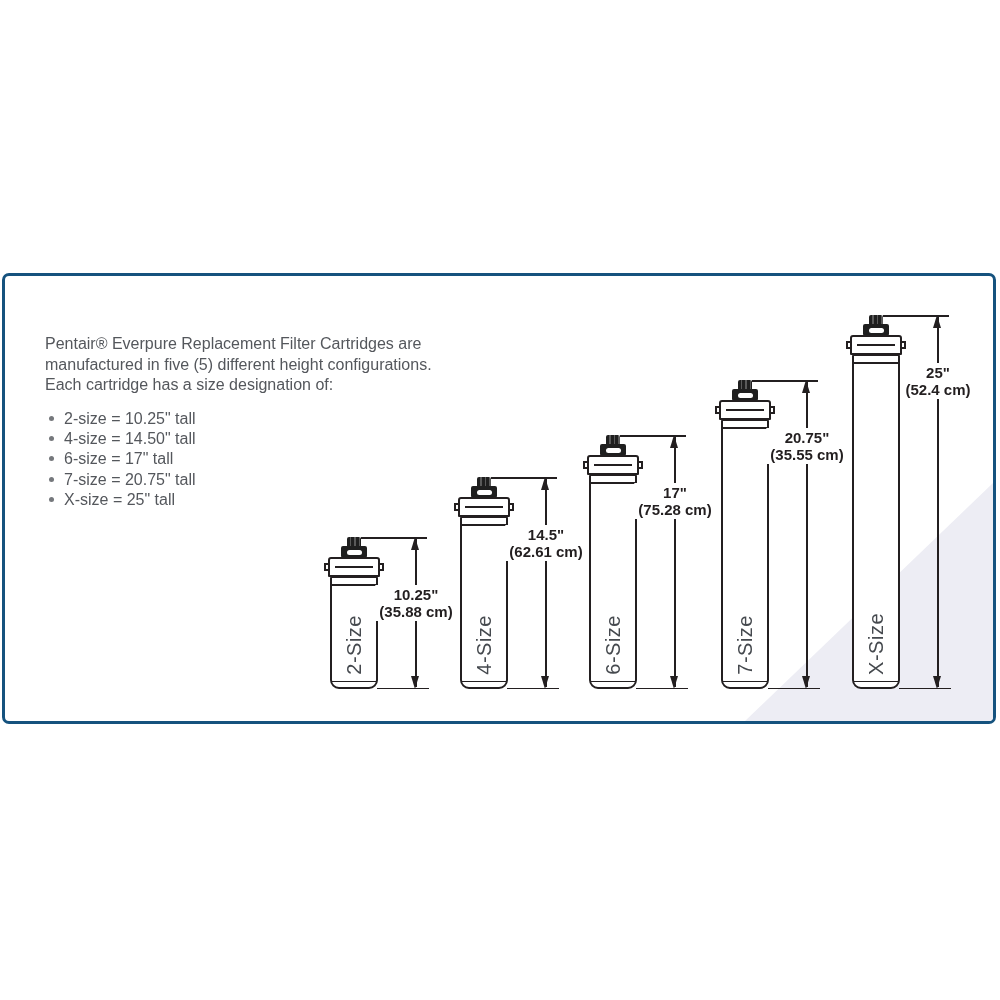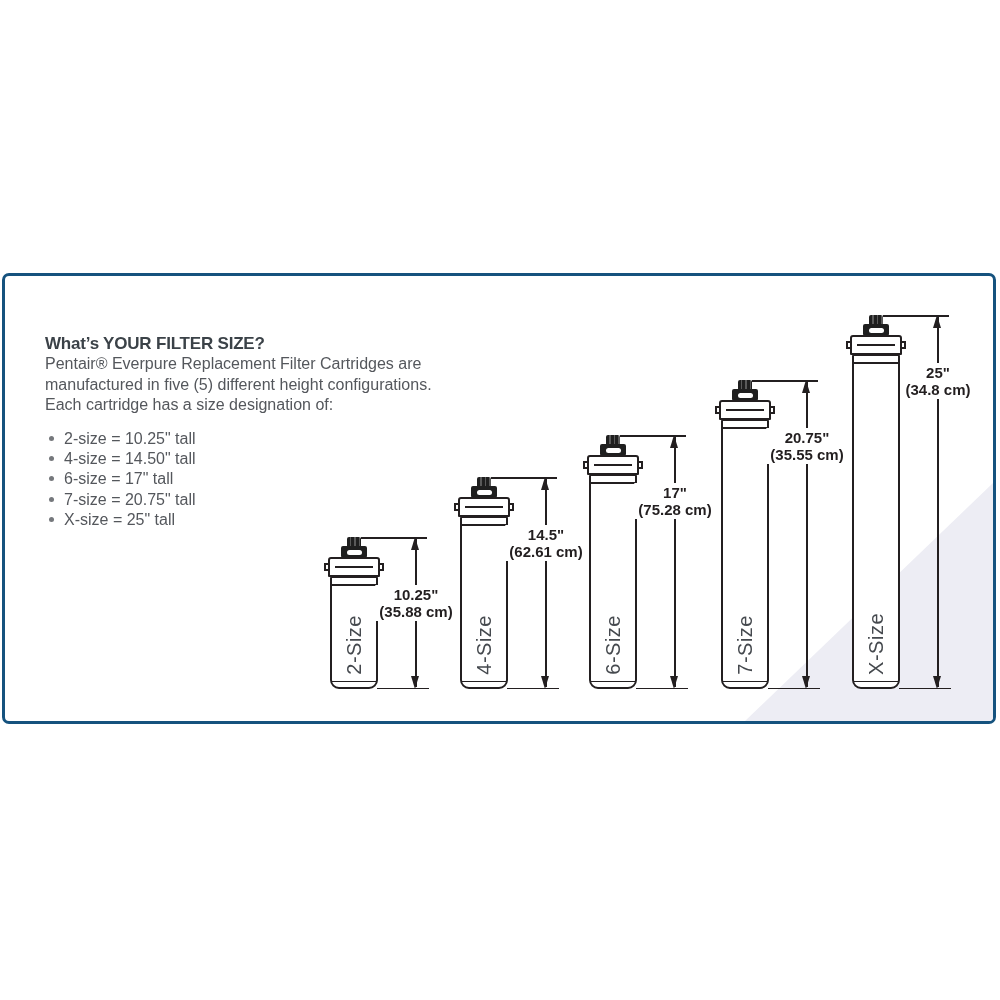--- a/index.html
+++ b/index.html
@@ -58,21 +58,20 @@
                font-size:15px; font-weight:bold; line-height:17px; color:#231F20; white-space:nowrap; }
 </style>
 </head>
 <body>
 
 <div class="stage">
   <div class="frame">
     <div class="watermark"></div>
 
     <div class="intro">
-      <div class="title">What’s YOUR FILTER SIZE?</div>
       <div class="para">Pentair® Everpure Replacement Filter Cartridges are
 manufactured in five (5) different height configurations.
 Each cartridge has a size designation of:</div>
       <ul class="blist">
   <li>
     <span class="dot"></span>
     <span class="btext">2-size = 10.25" tall</span>
   </li>
 
   <li>
@@ -211,21 +210,21 @@
   </div>
 
   <div class="filter" style="left: 845px; top: 39px; height: 374px;">
     <div class="ext-t"></div>
     <div class="ext-b"></div>
     <div class="vline"></div>
     <div class="arr up"></div>
     <div class="arr dn"></div>
     <div class="dim-label">
       <div class="dim-in">25"</div>
-      <div class="dim-cm">(34.8 cm)</div>
+      <div class="dim-cm">(52.4 cm)</div>
     </div>
     <div class="stem"></div>
     <div class="collar">
       <div class="slot"></div>
     </div>
     <div class="head">
       <div class="ear l"></div>
       <div class="ear r"></div>
       <div class="midline"></div>
     </div>

